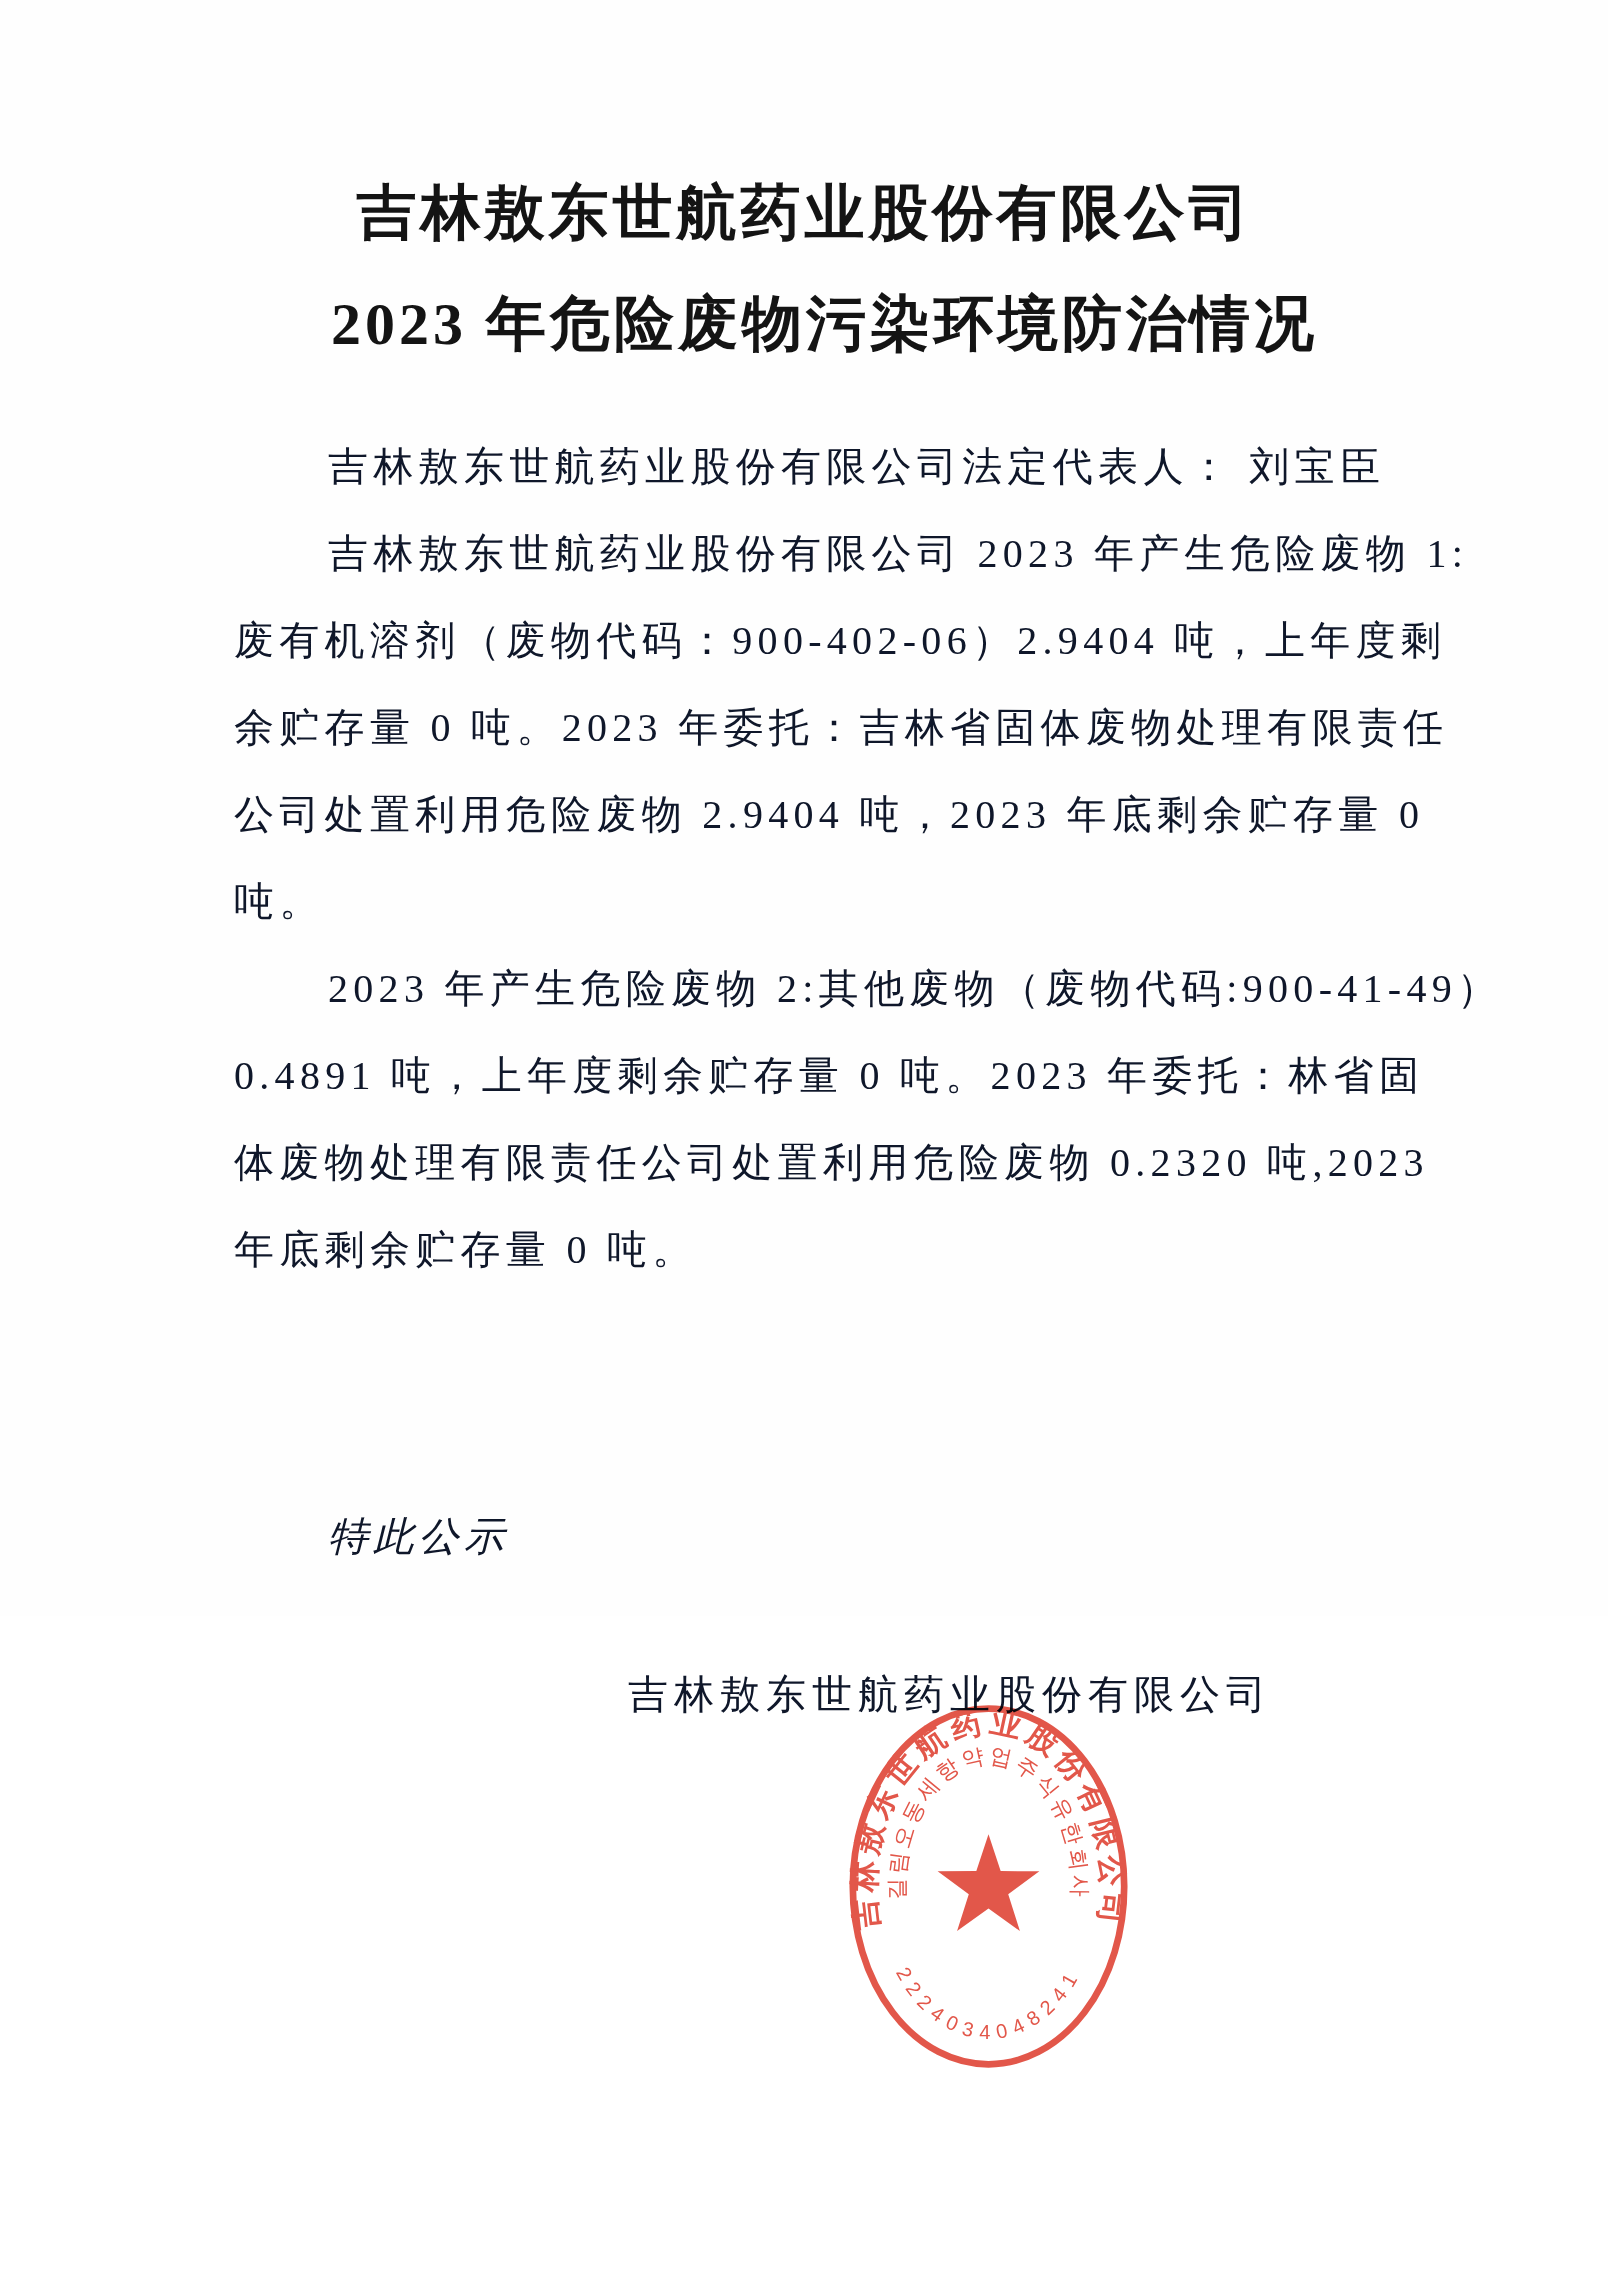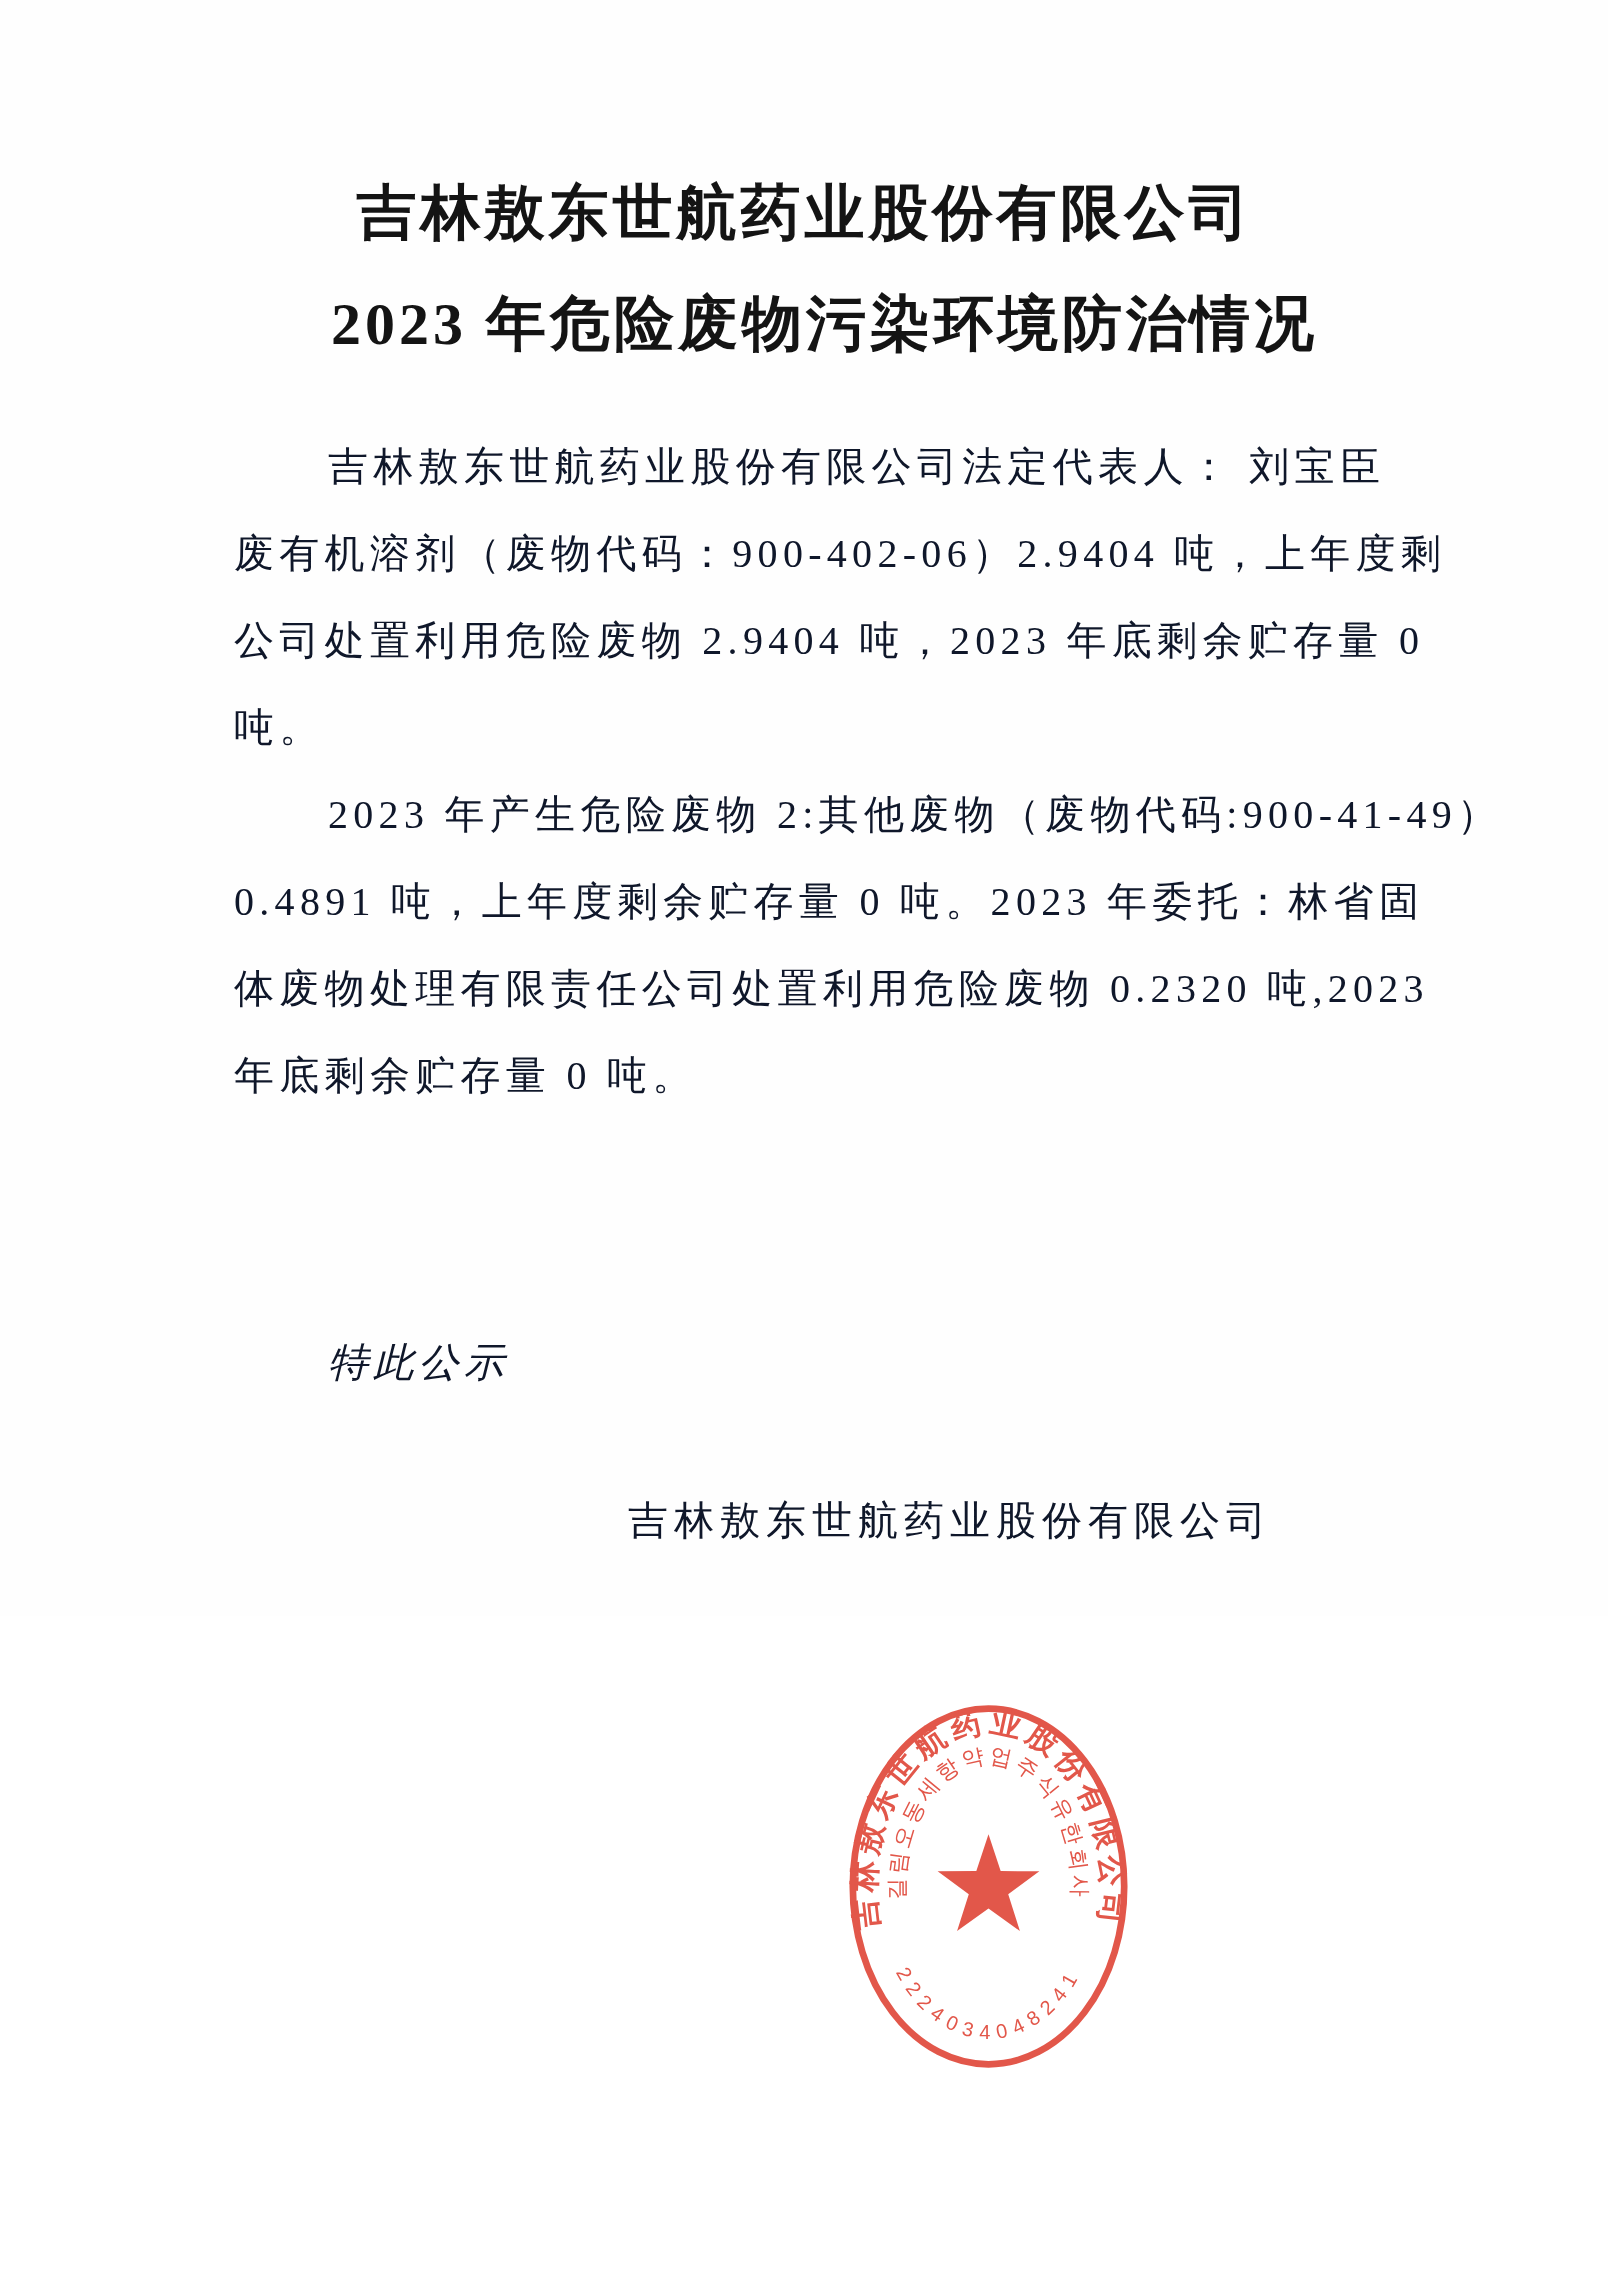--- a/index.html
+++ b/index.html
@@ -67,21 +67,23 @@
 <body>
 
 <div class="page">
 
   <div class="title title-1">吉林敖东世航药业股份有限公司</div>
 
   <div class="title title-2">2023 年危险废物污染环境防治情况</div>
 
   <div class="body-text">
     <div class="body-line indent">吉林敖东世航药业股份有限公司法定代表人： 刘宝臣</div>
+    <div class="body-line indent">吉林敖东世航药业股份有限公司 2023 年产生危险废物 1:</div>
     <div class="body-line">废有机溶剂（废物代码：900-402-06）2.9404 吨，上年度剩</div>
+    <div class="body-line">余贮存量 0 吨。2023 年委托：吉林省固体废物处理有限责任</div>
     <div class="body-line">公司处置利用危险废物 2.9404 吨，2023 年底剩余贮存量 0</div>
     <div class="body-line">吨。</div>
     <div class="body-line indent">2023 年产生危险废物 2:其他废物（废物代码:900-41-49）</div>
     <div class="body-line">0.4891 吨，上年度剩余贮存量 0 吨。2023 年委托：林省固</div>
     <div class="body-line">体废物处理有限责任公司处置利用危险废物 0.2320 吨,2023</div>
     <div class="body-line">年底剩余贮存量 0 吨。</div>
 
     <div class="closing-line">特此公示</div>
 
     <div class="signature-line">吉林敖东世航药业股份有限公司</div>

